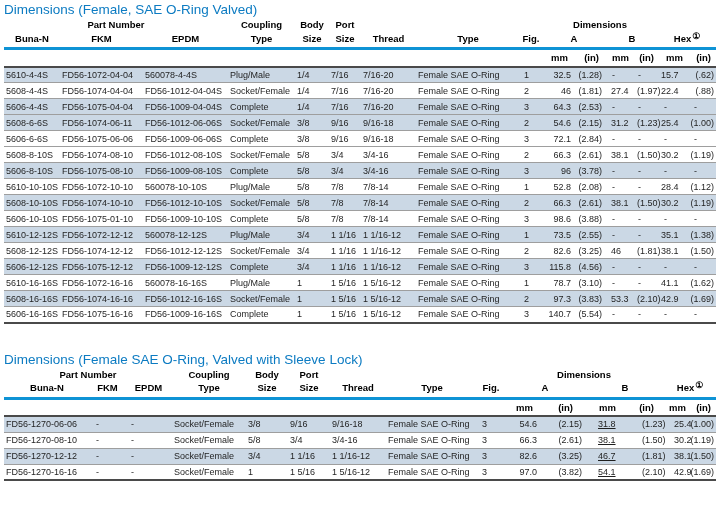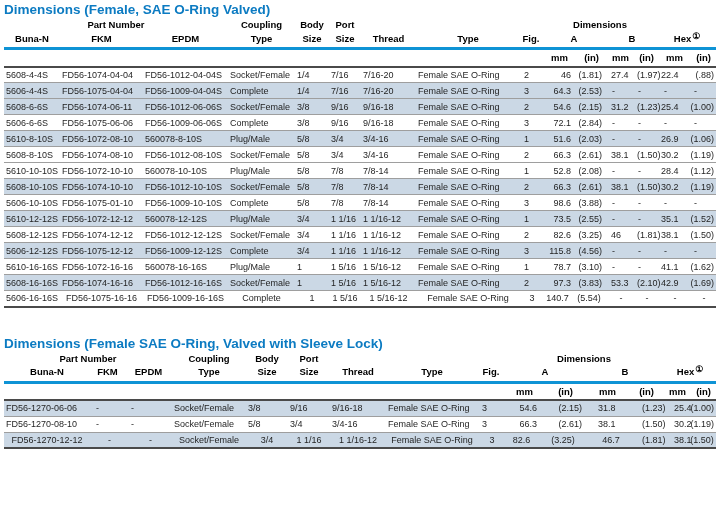--- a/index.html
+++ b/index.html
@@ -7,49 +7,49 @@
     --dark:#4a4a4a; --light:#9e9e9e; --text:#1f1f1f;
   }
   *{box-sizing:border-box;}
   html,body{margin:0;padding:0;}
   body{
     width:720px;height:508px;overflow:hidden;background:#fff;
     font-family:"Liberation Sans", sans-serif;
   }
   .page{padding:2px 4px 0 4px;}
   .tbl-title{
-    color:var(--title);font-size:13.5px;font-weight:bold;
+    color:var(--title);font-size:13.5px;font-weight:normal;
     margin:0 0 3px 0;letter-spacing:0;
   }
   section.tbl-section+section.tbl-section{margin-top:28px;}
   table{width:712px;border-collapse:collapse;table-layout:fixed;}
   th{
     font-size:9.5px;font-weight:bold;text-align:center;vertical-align:bottom;
     padding:0;line-height:10.5px;color:#000;white-space:nowrap;
   }
   tr.l2 th{border-bottom:3px solid var(--rule);padding-bottom:3px;}
   tr.units th{border-bottom:2px solid var(--dark);padding:3px 0 2px 3px;}
   td{
     font-size:9px;color:var(--text);height:16px;padding:0 2px;
     border-bottom:1px solid var(--light);white-space:nowrap;vertical-align:middle;
   }
   tr.shade td{background:var(--shade);}
-  tbody tr:last-child td{border-bottom:2px solid var(--dark);text-align:center;}
+  tbody tr:last-child td{border-bottom:2px solid var(--dark);}
   .sup{font-size:9px;vertical-align:3px;margin-left:1px;}
   
   .c8{padding-left:4px;}
   .c9{text-align:right;padding-right:3px;}
   .c10{text-align:right;padding-right:4px;}
   .c11{padding-left:5px;}
   .c12{padding-left:5px;}
   .c13{padding-left:3px;}
   .c14{text-align:right;padding-right:2px;}
   td.dash{text-align:left;padding-left:6px;}
   
-  #t2 td.c11{padding-left:12px;}
+  #t2 td.c11{padding-left:12px;text-decoration:underline;}
   #t2 td.c12{padding-left:16px;}
   #t2 td.c13{padding-left:10px;}
   #t2 td.c9{padding-right:5px;}
 </style>
 </head>
 <body>
 
 <div class="page">
 
   <section class="tbl-section">
@@ -102,20 +102,37 @@
           <th colspan="9"></th>
           <th class="c9u">mm</th>
           <th class="c10u">(in)</th>
           <th class="c11u">mm</th>
           <th class="c12u">(in)</th>
           <th class="c13u">mm</th>
           <th class="c14u">(in)</th>
         </tr>
       </thead>
       <tbody>
+          <tr class="shade">
+            <td class="c0">5610-4-4S</td>
+            <td class="c1">FD56-1072-04-04</td>
+            <td class="c2">560078-4-4S</td>
+            <td class="c3">Plug/Male</td>
+            <td class="c4">1/4</td>
+            <td class="c5">7/16</td>
+            <td class="c6">7/16-20</td>
+            <td class="c7">Female SAE O-Ring</td>
+            <td class="c8">1</td>
+            <td class="c9">32.5</td>
+            <td class="c10">(1.28)</td>
+            <td class="c11 dash">-</td>
+            <td class="c12 dash">-</td>
+            <td class="c13">15.7</td>
+            <td class="c14">(.62)</td>
+          </tr>
           <tr>
             <td class="c0">5608-4-4S</td>
             <td class="c1">FD56-1074-04-04</td>
             <td class="c2">FD56-1012-04-04S</td>
             <td class="c3">Socket/Female</td>
             <td class="c4">1/4</td>
             <td class="c5">7/16</td>
             <td class="c6">7/16-20</td>
             <td class="c7">Female SAE O-Ring</td>
             <td class="c8">2</td>
@@ -170,54 +187,54 @@
             <td class="c6">9/16-18</td>
             <td class="c7">Female SAE O-Ring</td>
             <td class="c8">3</td>
             <td class="c9">72.1</td>
             <td class="c10">(2.84)</td>
             <td class="c11 dash">-</td>
             <td class="c12 dash">-</td>
             <td class="c13 dash">-</td>
             <td class="c14 dash">-</td>
           </tr>
-          <tr class="shade">
-            <td class="c0">5610-8-10S</td>
-            <td class="c1">FD56-1072-08-10</td>
-            <td class="c2">560078-8-10S</td>
-            <td class="c3">Plug/Male</td>
-            <td class="c4">5/8</td>
-            <td class="c5">3/4</td>
-            <td class="c6">3/4-16</td>
-            <td class="c7">Female SAE O-Ring</td>
-            <td class="c8">1</td>
-            <td class="c9">51.6</td>
-            <td class="c10">(2.03)</td>
-            <td class="c11 dash">-</td>
-            <td class="c12 dash">-</td>
-            <td class="c13">26.9</td>
-            <td class="c14">(1.06)</td>
-          </tr>
           <tr>
             <td class="c0">5608-8-10S</td>
             <td class="c1">FD56-1074-08-10</td>
             <td class="c2">FD56-1012-08-10S</td>
             <td class="c3">Socket/Female</td>
             <td class="c4">5/8</td>
             <td class="c5">3/4</td>
             <td class="c6">3/4-16</td>
             <td class="c7">Female SAE O-Ring</td>
             <td class="c8">2</td>
             <td class="c9">66.3</td>
             <td class="c10">(2.61)</td>
             <td class="c11">38.1</td>
             <td class="c12">(1.50)</td>
             <td class="c13">30.2</td>
             <td class="c14">(1.19)</td>
           </tr>
+          <tr class="shade">
+            <td class="c0">5606-8-10S</td>
+            <td class="c1">FD56-1075-08-10</td>
+            <td class="c2">FD56-1009-08-10S</td>
+            <td class="c3">Complete</td>
+            <td class="c4">5/8</td>
+            <td class="c5">3/4</td>
+            <td class="c6">3/4-16</td>
+            <td class="c7">Female SAE O-Ring</td>
+            <td class="c8">3</td>
+            <td class="c9">96</td>
+            <td class="c10">(3.78)</td>
+            <td class="c11 dash">-</td>
+            <td class="c12 dash">-</td>
+            <td class="c13 dash">-</td>
+            <td class="c14 dash">-</td>
+          </tr>
           <tr>
             <td class="c0">5610-10-10S</td>
             <td class="c1">FD56-1072-10-10</td>
             <td class="c2">560078-10-10S</td>
             <td class="c3">Plug/Male</td>
             <td class="c4">5/8</td>
             <td class="c5">7/8</td>
             <td class="c6">7/8-14</td>
             <td class="c7">Female SAE O-Ring</td>
             <td class="c8">1</td>
@@ -270,21 +287,21 @@
             <td class="c4">3/4</td>
             <td class="c5">1 1/16</td>
             <td class="c6">1 1/16-12</td>
             <td class="c7">Female SAE O-Ring</td>
             <td class="c8">1</td>
             <td class="c9">73.5</td>
             <td class="c10">(2.55)</td>
             <td class="c11 dash">-</td>
             <td class="c12 dash">-</td>
             <td class="c13">35.1</td>
-            <td class="c14">(1.52)</td>
+            <td class="c14">(1.38)</td>
           </tr>
           <tr>
             <td class="c0">5608-12-12S</td>
             <td class="c1">FD56-1074-12-12</td>
             <td class="c2">FD56-1012-12-12S</td>
             <td class="c3">Socket/Female</td>
             <td class="c4">3/4</td>
             <td class="c5">1 1/16</td>
             <td class="c6">1 1/16-12</td>
             <td class="c7">Female SAE O-Ring</td>
@@ -469,17 +486,34 @@
             <td class="c6">1 1/16-12</td>
             <td class="c7">Female SAE O-Ring</td>
             <td class="c8">3</td>
             <td class="c9">82.6</td>
             <td class="c10">(3.25)</td>
             <td class="c11">46.7</td>
             <td class="c12">(1.81)</td>
             <td class="c13">38.1</td>
             <td class="c14">(1.50)</td>
           </tr>
+          <tr>
+            <td class="c0">FD56-1270-16-16</td>
+            <td class="c1 dash">-</td>
+            <td class="c2 dash">-</td>
+            <td class="c3">Socket/Female</td>
+            <td class="c4">1</td>
+            <td class="c5">1 5/16</td>
+            <td class="c6">1 5/16-12</td>
+            <td class="c7">Female SAE O-Ring</td>
+            <td class="c8">3</td>
+            <td class="c9">97.0</td>
+            <td class="c10">(3.82)</td>
+            <td class="c11">54.1</td>
+            <td class="c12">(2.10)</td>
+            <td class="c13">42.9</td>
+            <td class="c14">(1.69)</td>
+          </tr>
         </tbody>
     </table>
   </section>
 
 </div>
 
 </body></html>

